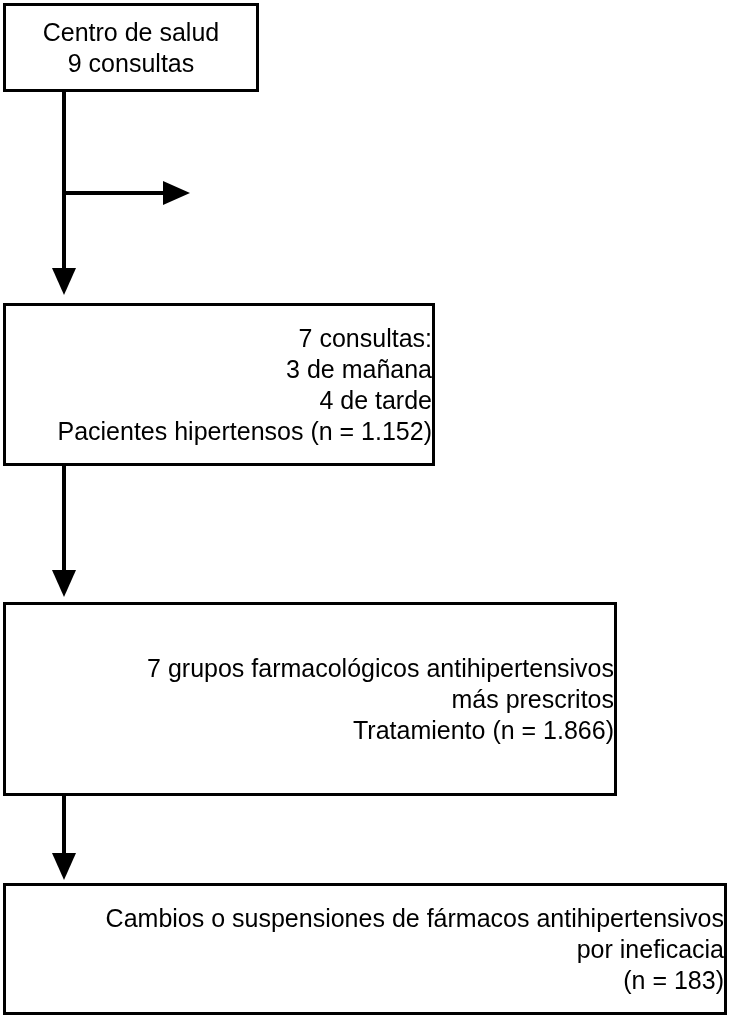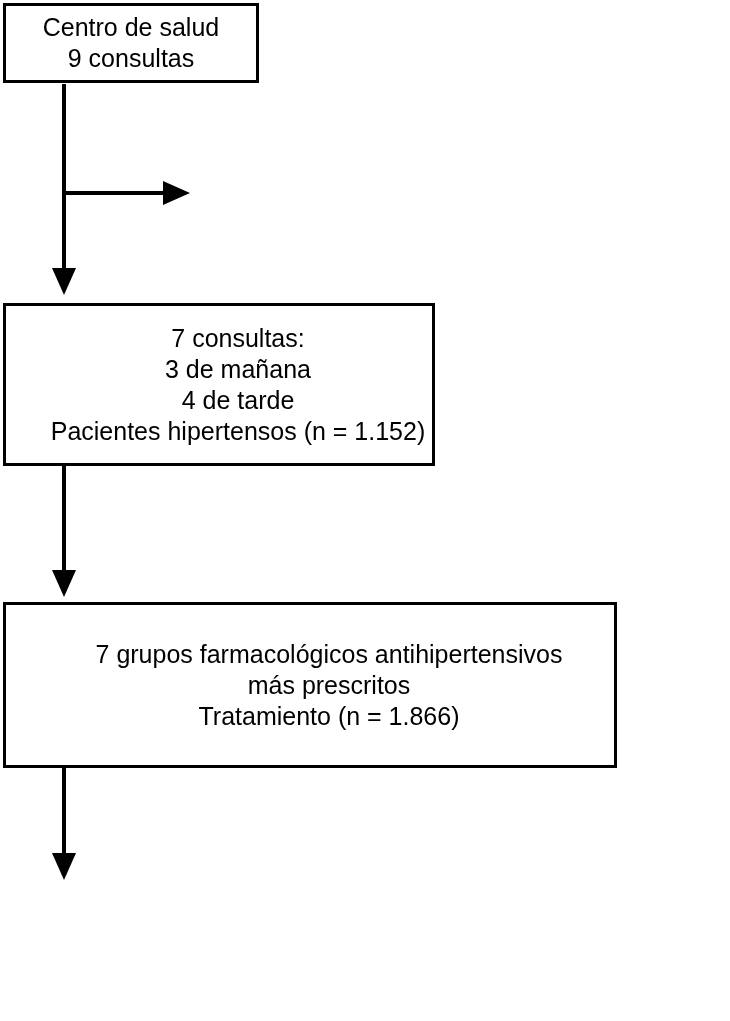--- a/index.html
+++ b/index.html
@@ -26,27 +26,27 @@
     flex-direction: column;
     justify-content: center;
   }
   .node-text {
     font-size: 25px;
     line-height: 31px;
     white-space: pre;
     letter-spacing: 0px;
   }
   .align-center { text-align: center; }
-  .align-left   { text-align: center; padding-left: 38px; }
+  .align-left   { text-align: right; padding-left: 38px; }
 
   
-  #box-centro-salud   { left: 3px;   top: 3px;   width: 256px; height: 80px; }
+  #box-centro-salud   { left: 3px;   top: 3px;   width: 256px; height: 89px; }
   #box-excluidas      { left: 191px; top: 152px; width: 339px; height: 84px; }
   #box-consultas      { left: 3px;   top: 303px; width: 432px; height: 163px; }
-  #box-grupos         { left: 3px;   top: 602px; width: 614px; height: 166px; }
+  #box-grupos         { left: 3px;   top: 602px; width: 614px; height: 194px; }
   #box-cambios        { left: 3px;   top: 883px; width: 724px; height: 132px; }
 
   
   #connectors {
     position: absolute;
     left: 0;
     top: 0;
     width: 730px;
     height: 1021px;
     pointer-events: none;
@@ -92,14 +92,19 @@
 4 de tarde
 Pacientes hipertensos (n = 1.152)</div>
   </div>
 
   <div class="node-box" id="box-grupos">
     <div class="node-text align-left">7 grupos farmacológicos antihipertensivos
 más prescritos
 Tratamiento (n = 1.866)</div>
   </div>
 
+  <div class="node-box" id="box-cambios">
+    <div class="node-text align-left">Cambios o suspensiones de fármacos antihipertensivos
+por ineficacia
+(n = 183)</div>
+  </div>
 
 </div>
 
 </body></html>

